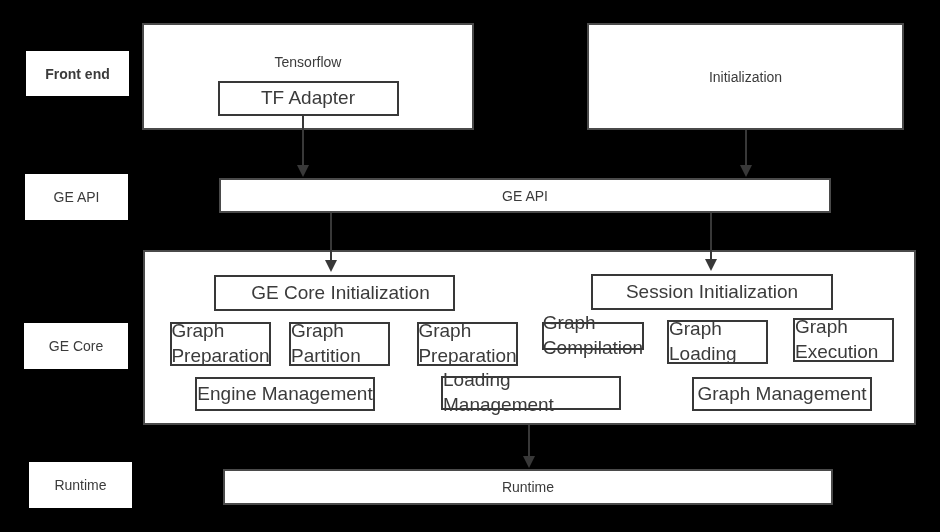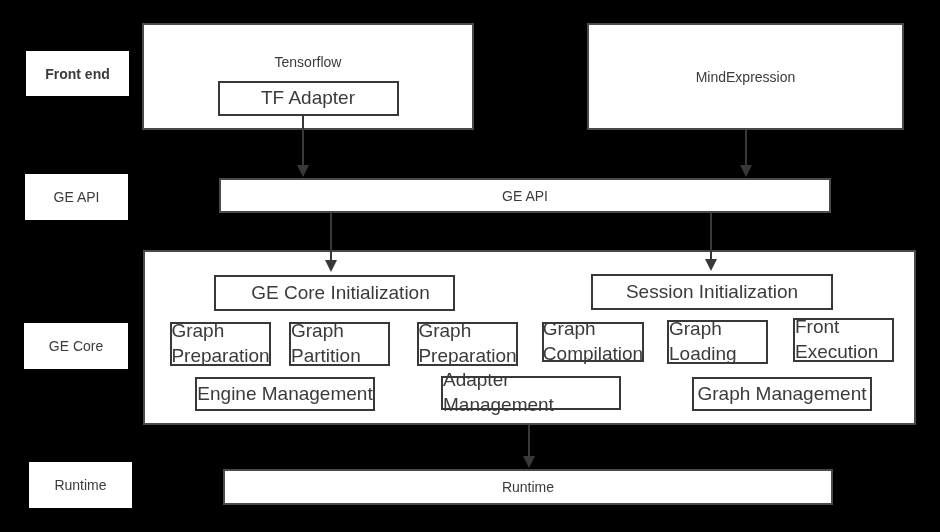--- a/index.html
+++ b/index.html
@@ -76,38 +76,38 @@
   <div class="abs white-box side-label" style="left:26px;top:51px;width:103px;height:45px;font-weight:bold;">Front end</div>
   <div class="abs white-box side-label" style="left:25px;top:174px;width:103px;height:46px;">GE API</div>
   <div class="abs white-box side-label" style="left:24px;top:323px;width:104px;height:46px;">GE Core</div>
   <div class="abs white-box side-label" style="left:29px;top:462px;width:103px;height:46px;">Runtime</div>
 
   <div class="abs white-box container-box tf-box" style="left:142px;top:23px;width:332px;height:107px;">
     <div class="tf-title">Tensorflow</div>
     <div class="inner-box white-box tf-adapter">TF Adapter</div>
   </div>
 
-  <div class="abs white-box container-box mind-box" style="left:587px;top:23px;width:317px;height:107px;">MindExpression</div>
+  <div class="abs white-box container-box mind-box" style="left:587px;top:23px;width:317px;height:107px;">Initialization</div>
 
   <div class="abs white-box bar" style="left:219px;top:178px;width:612px;height:35px;">GE API</div>
 
   <div class="abs white-box container-box" style="left:143px;top:250px;width:773px;height:175px;">
 
     <div class="abs inner-box white-box" style="left:69px;top:23px;width:241px;height:36px;padding-left:12px;">GE Core Initialization</div>
     <div class="abs inner-box white-box" style="left:446px;top:22px;width:242px;height:36px;">Session Initialization</div>
 
     <div class="abs inner-box white-box" style="left:25px;top:70px;width:101px;height:44px;">Graph Preparation</div>
     <div class="abs inner-box white-box" style="left:144px;top:70px;width:101px;height:44px;">Graph Partition</div>
     <div class="abs inner-box white-box" style="left:272px;top:70px;width:101px;height:44px;">Graph Preparation</div>
-    <div class="abs inner-box white-box" style="left:397px;top:70px;width:102px;height:40px;">Graph Compilation</div>
+    <div class="abs inner-box white-box" style="left:397px;top:70px;width:102px;height:28px;">Graph Compilation</div>
     <div class="abs inner-box white-box" style="left:522px;top:68px;width:101px;height:44px;">Graph Loading</div>
-    <div class="abs inner-box white-box" style="left:648px;top:66px;width:101px;height:44px;">Front Execution</div>
+    <div class="abs inner-box white-box" style="left:648px;top:66px;width:101px;height:44px;">Graph Execution</div>
 
     <div class="abs inner-box white-box" style="left:50px;top:125px;width:180px;height:34px;">Engine Management</div>
-    <div class="abs inner-box white-box" style="left:296px;top:124px;width:180px;height:34px;">Adapter Management</div>
+    <div class="abs inner-box white-box" style="left:296px;top:124px;width:180px;height:34px;">Loading Management</div>
     <div class="abs inner-box white-box" style="left:547px;top:125px;width:180px;height:34px;">Graph Management</div>
   </div>
 
   <div class="abs white-box bar" style="left:223px;top:469px;width:610px;height:36px;">Runtime</div>
 
   <div class="arrow" style="left:297px;top:114px;height:63px;">
     <div class="shaft"></div>
     <div class="head"></div>
   </div>
   <div class="arrow" style="left:740px;top:130px;height:47px;">

